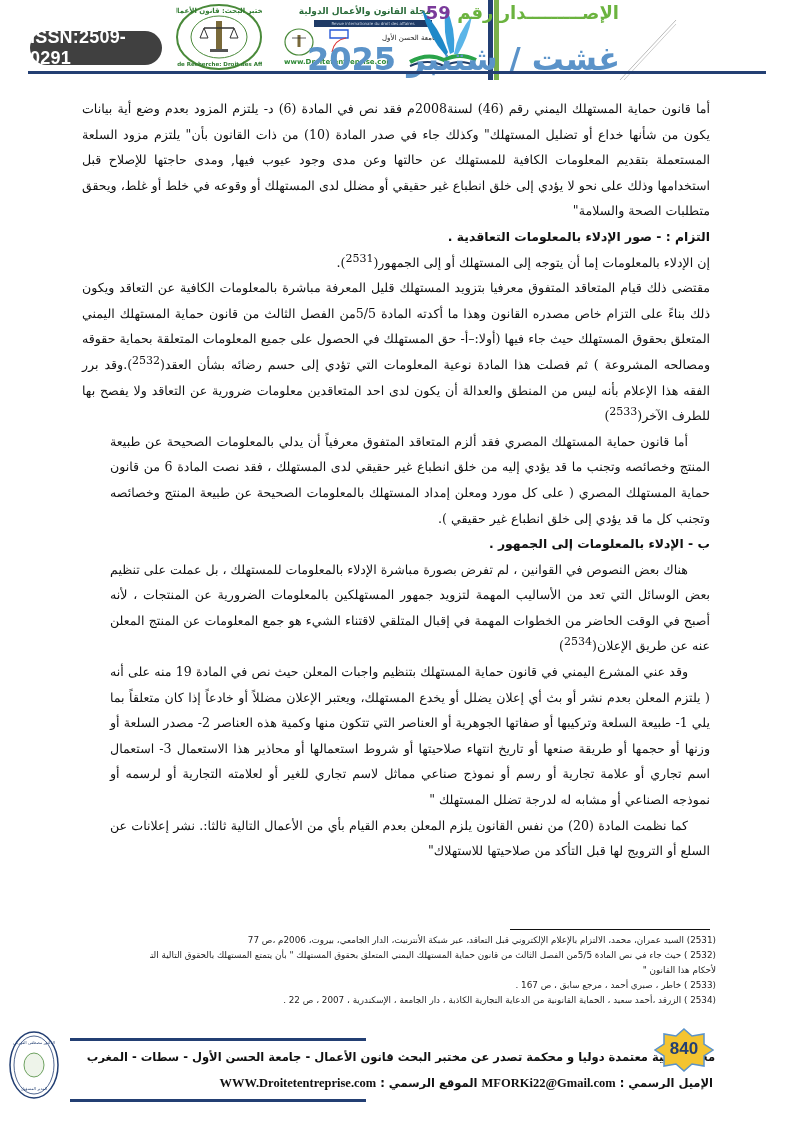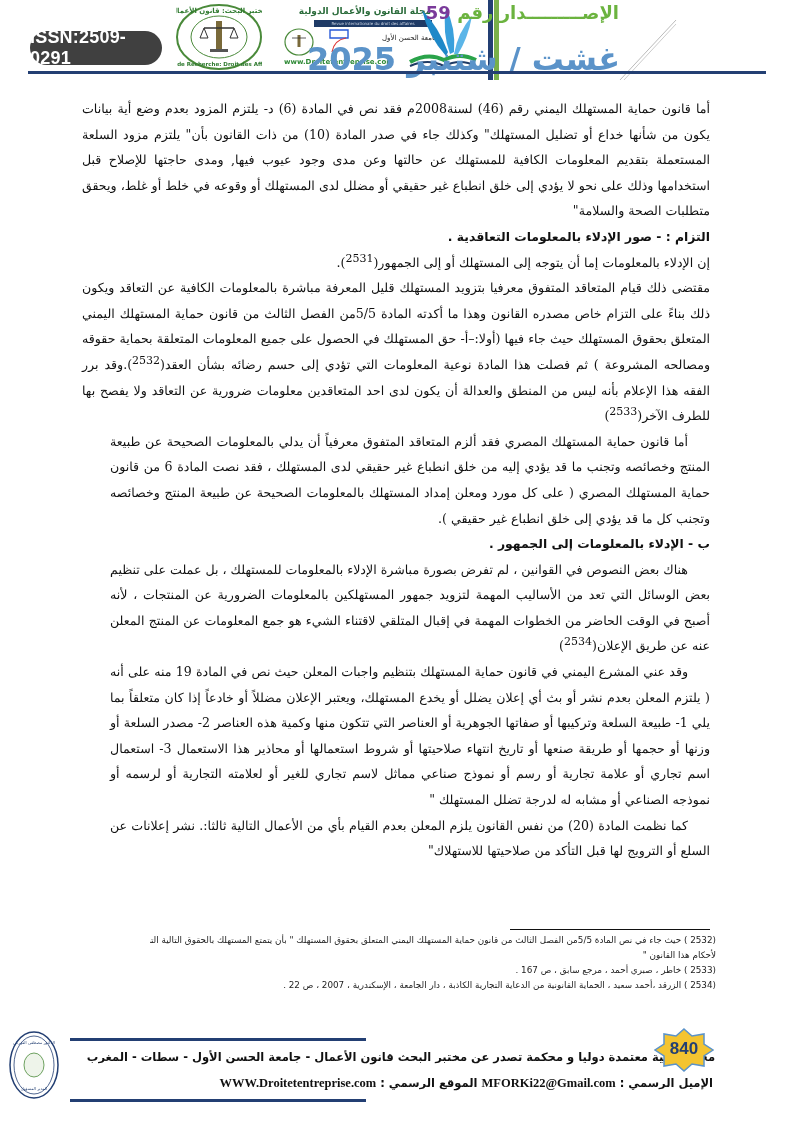--- a/index.html
+++ b/index.html
@@ -140,20 +140,21 @@
   <p><span>مقتضى ذلك قيام المتعاقد المتفوق معرفيا بتزويد المستهلك قليل المعرفة مباشرة بالمعلومات الكافية عن التعاقد ويكون ذلك بناءً على التزام خاص مصدره القانون وهذا ما أكدته المادة 5/5من الفصل الثالث من قانون حماية المستهلك اليمني المتعلق بحقوق المستهلك حيث جاء فيها (أولا:–أ- حق المستهلك في الحصول على جميع المعلومات المتعلقة بحماية حقوقه ومصالحه المشروعة ) ثم فصلت هذا المادة نوعية المعلومات التي تؤدي إلى حسم رضائه بشأن العقد(</span><sup>2532</sup><span>).وقد برر الفقه هذا الإعلام بأنه ليس من المنطق والعدالة أن يكون لدى احد المتعاقدين معلومات ضرورية عن التعاقد ولا يفصح بها للطرف الآخر(</span><sup>2533</sup><span>)</span></p>
   <p class="indent">أما قانون حماية المستهلك المصري فقد ألزم المتعاقد المتفوق معرفياً أن يدلي بالمعلومات الصحيحة عن طبيعة المنتج وخصائصه وتجنب ما قد يؤدي إليه من خلق انطباع غير حقيقي لدى المستهلك ، فقد نصت المادة 6 من قانون حماية المستهلك المصري ( على كل مورد ومعلن إمداد المستهلك بالمعلومات الصحيحة عن طبيعة المنتج وخصائصه وتجنب كل ما قد يؤدي إلى خلق انطباع غير حقيقي ).</p>
   <p class="heading">ب - الإدلاء بالمعلومات إلى الجمهور .</p>
   <p class="indent"><span>هناك بعض النصوص في القوانين ، لم تفرض بصورة مباشرة الإدلاء بالمعلومات للمستهلك ، بل عملت على تنظيم بعض الوسائل التي تعد من الأساليب المهمة لتزويد جمهور المستهلكين بالمعلومات الضرورية عن المنتجات ، لأنه أصبح في الوقت الحاضر من الخطوات المهمة في إقبال المتلقي لاقتناء الشيء هو جمع المعلومات عن المنتج المعلن عنه عن طريق الإعلان(</span><sup>2534</sup><span>)</span></p>
   <p class="indent">وقد عني المشرع اليمني في قانون حماية المستهلك بتنظيم واجبات المعلن حيث نص في المادة 19 منه على أنه ( يلتزم المعلن بعدم نشر أو بث أي إعلان يضلل أو يخدع المستهلك، ويعتبر الإعلان مضللاً أو خادعاً إذا كان متعلقاً بما يلي 1- طبيعة السلعة وتركيبها أو صفاتها الجوهرية أو العناصر التي تتكون منها وكمية هذه العناصر 2- مصدر السلعة أو وزنها أو حجمها أو طريقة صنعها أو تاريخ انتهاء صلاحيتها أو شروط استعمالها أو محاذير هذا الاستعمال 3- استعمال اسم تجاري أو علامة تجارية أو رسم أو نموذج صناعي مماثل لاسم تجاري للغير أو لعلامته التجارية أو لرسمه أو نموذجه الصناعي أو مشابه له لدرجة تضلل المستهلك "</p>
   <p class="indent">كما نظمت المادة (20) من نفس القانون يلزم المعلن بعدم القيام بأي من الأعمال التالية ثالثا:. نشر إعلانات عن السلع أو الترويج لها قبل التأكد من صلاحيتها للاستهلاك"</p>
 </div>
 
 <div class="fn-rule"></div>
 <div class="footnotes">
+  <div>(2531)  السيد عمران، محمد، الالتزام بالإعلام الإلكتروني قبل التعاقد، عبر شبكة الأنترنيت، الدار الجامعي، بيروت، 2006م ،ص 77</div>
   <div>(2532 ) حيث  جاء في نص المادة 5/5من الفصل الثالث من قانون حماية المستهلك اليمني المتعلق بحقوق المستهلك " بأن يتمتع المستهلك بالحقوق التالية التي يمارسها وفقاً</div>
   <div>لأحكام هذا القانون "</div>
   <div>(2533 ) خاطر ، صبري أحمد ، مرجع سابق ، ص 167 .</div>
   <div>(2534 ) الزرقد ،أحمد سعيد ، الحماية القانونية من الدعاية التجارية الكاذبة ، دار الجامعة ، الإسكندرية ، 2007 ، ص 22 .</div>
 </div>
 
 <svg class="seal" viewBox="0 0 52 70">
   <ellipse cx="26" cy="35" rx="24" ry="33" fill="#fff" stroke="#233f73" stroke-width="1.5"></ellipse>
   <ellipse cx="26" cy="35" rx="20" ry="29" fill="none" stroke="#233f73" stroke-width="0.8"></ellipse>
   <ellipse cx="26" cy="35" rx="10" ry="12" fill="#eef4ea" stroke="#4a8a3a" stroke-width="0.8"></ellipse>

